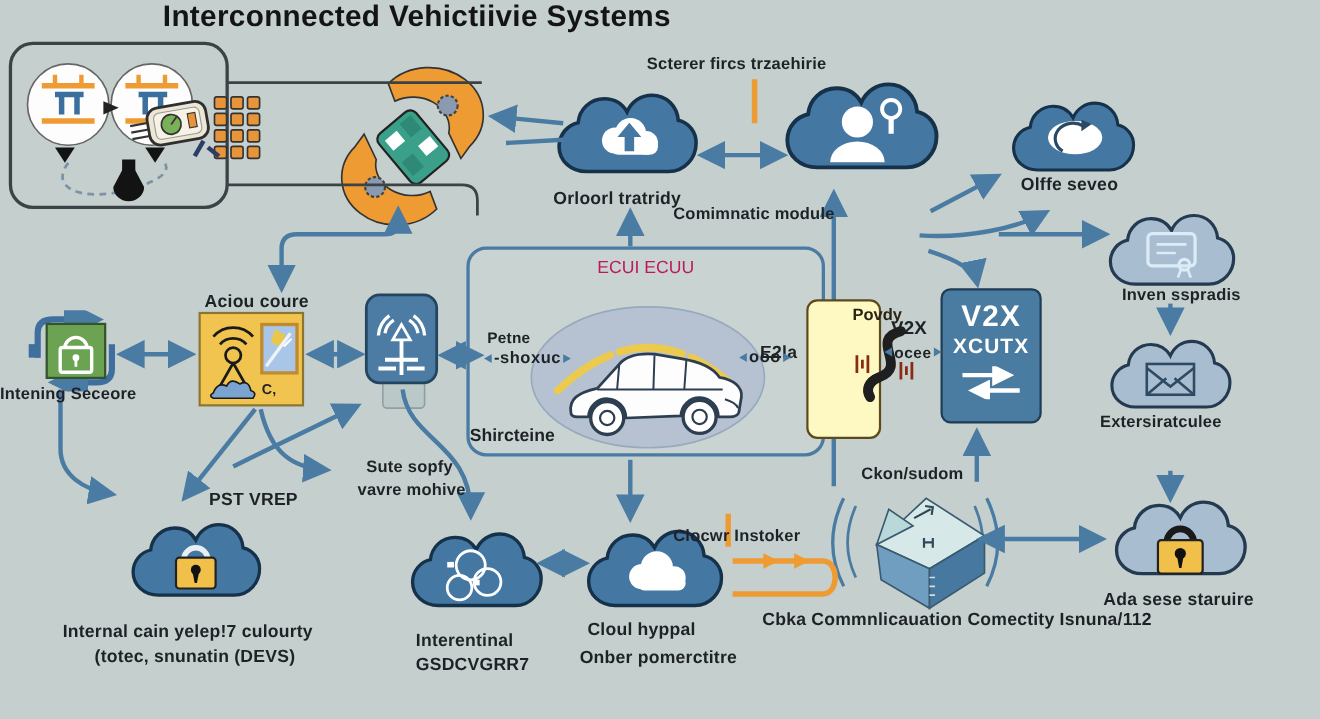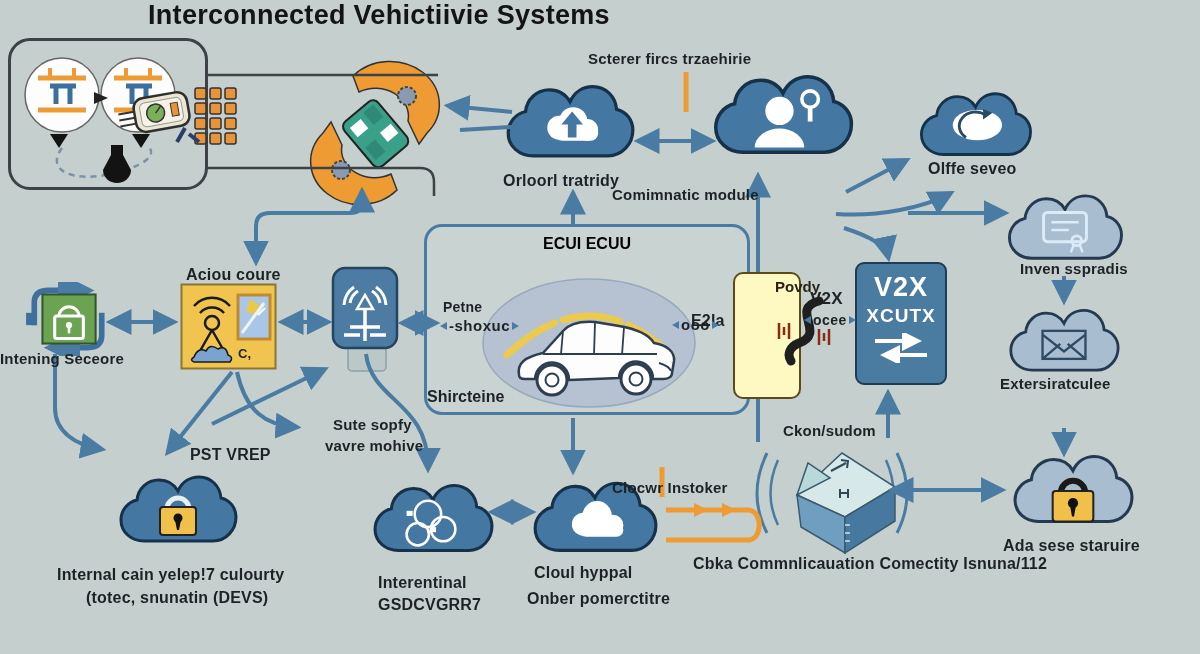--- a/index.html
+++ b/index.html
@@ -23,21 +23,21 @@
   .panel-outline{
     position:absolute;left:8px;top:38px;width:408px;height:152px;
     border:3px solid #3c4246;border-radius:22px;background:transparent;
     box-sizing:border-box;width:200px;
   }
   .ecu-box{
     position:absolute;left:424px;top:224px;width:326px;height:191px;
     border:3.5px solid #4a7ba3;border-radius:18px;background:#c9d3d1;
     box-sizing:border-box;z-index:2;
   }
-  .ecu-title{position:absolute;left:0;right:0;top:8px;text-align:center;font-weight:bold;font-size:16px;color:#000000;}
+  .ecu-title{position:absolute;left:0;right:0;top:8px;text-align:center;font-weight:normal;font-size:16px;color:#be185d;}
   .ecu-bottom{position:absolute;left:0;right:0;bottom:6px;font-weight:bold;font-size:16px;color:#1d2226;}
   .povdy-box{
     position:absolute;left:733px;top:272px;width:68px;height:127px;
     background:#fef9c3;border:2.5px solid #5d4a1c;border-radius:10px;
     box-sizing:border-box;z-index:2;text-align:center;padding-left:40px;
   }
   .povdy-label{font-weight:bold;font-size:15px;color:#2a2417;margin-top:4px;}
   .v2x-box{
     position:absolute;left:855px;top:262px;width:92px;height:123px;
     background:#4a7ba0;border:2.5px solid #1f3c55;border-radius:9px;

